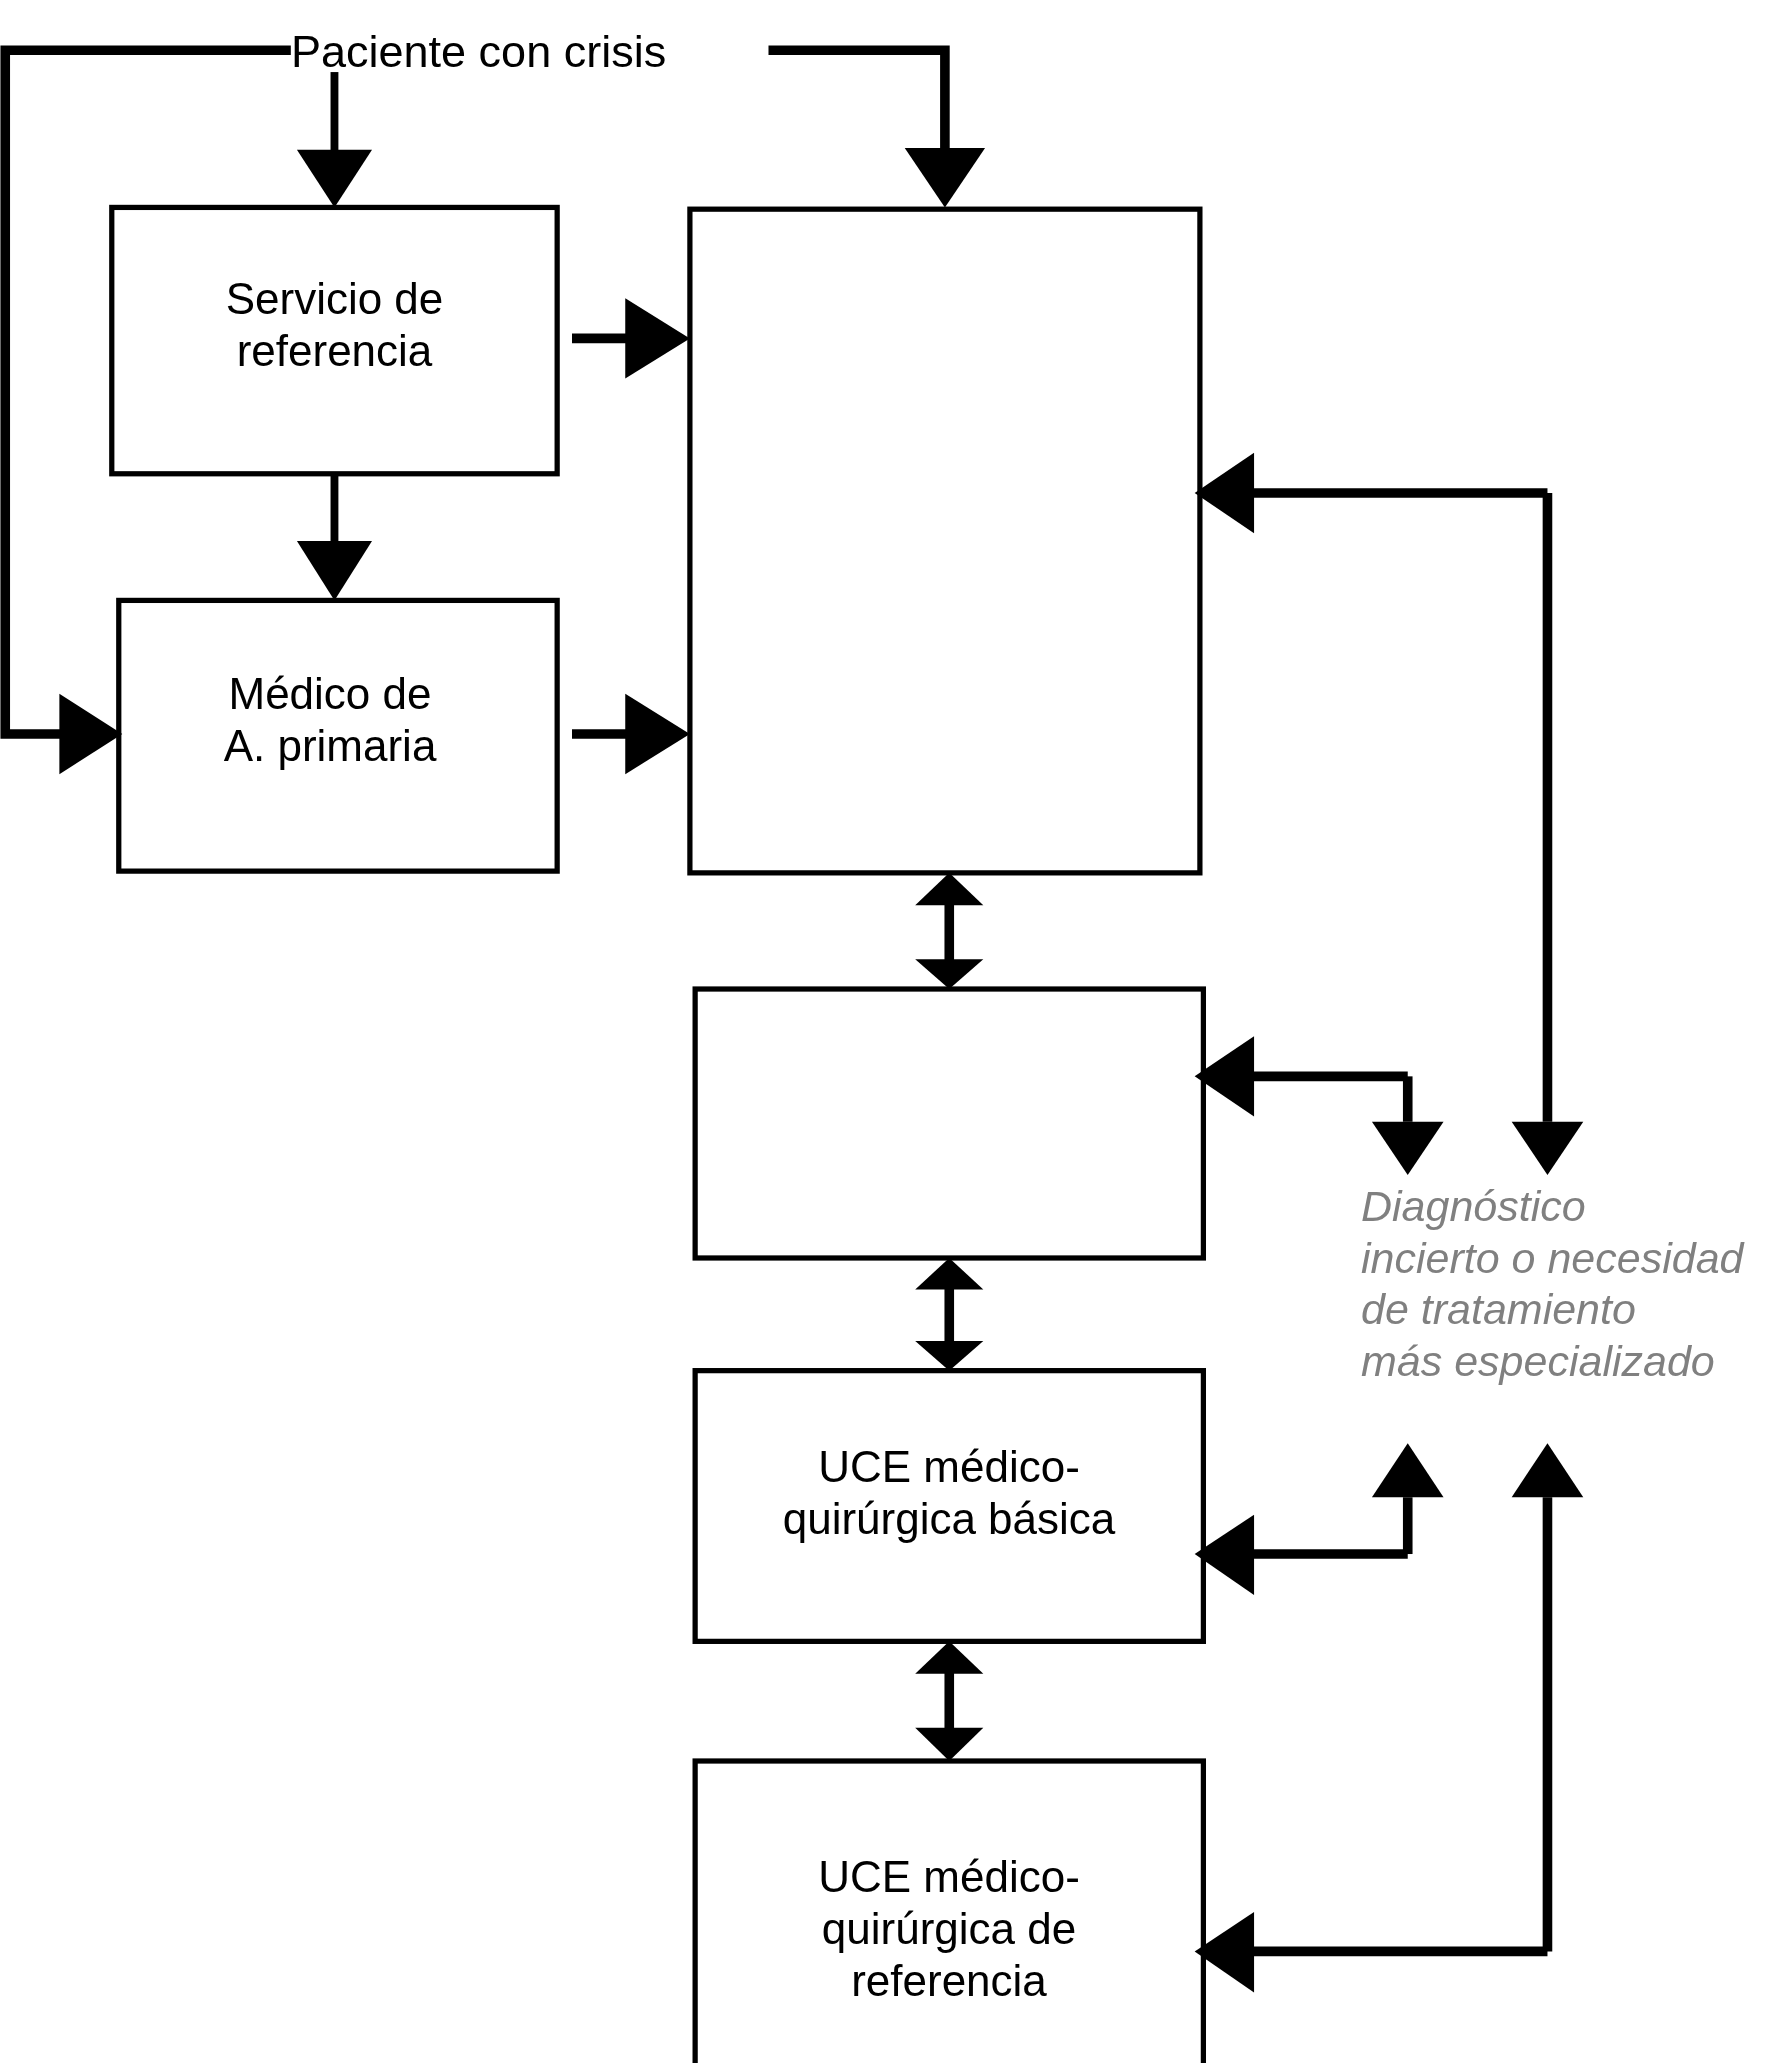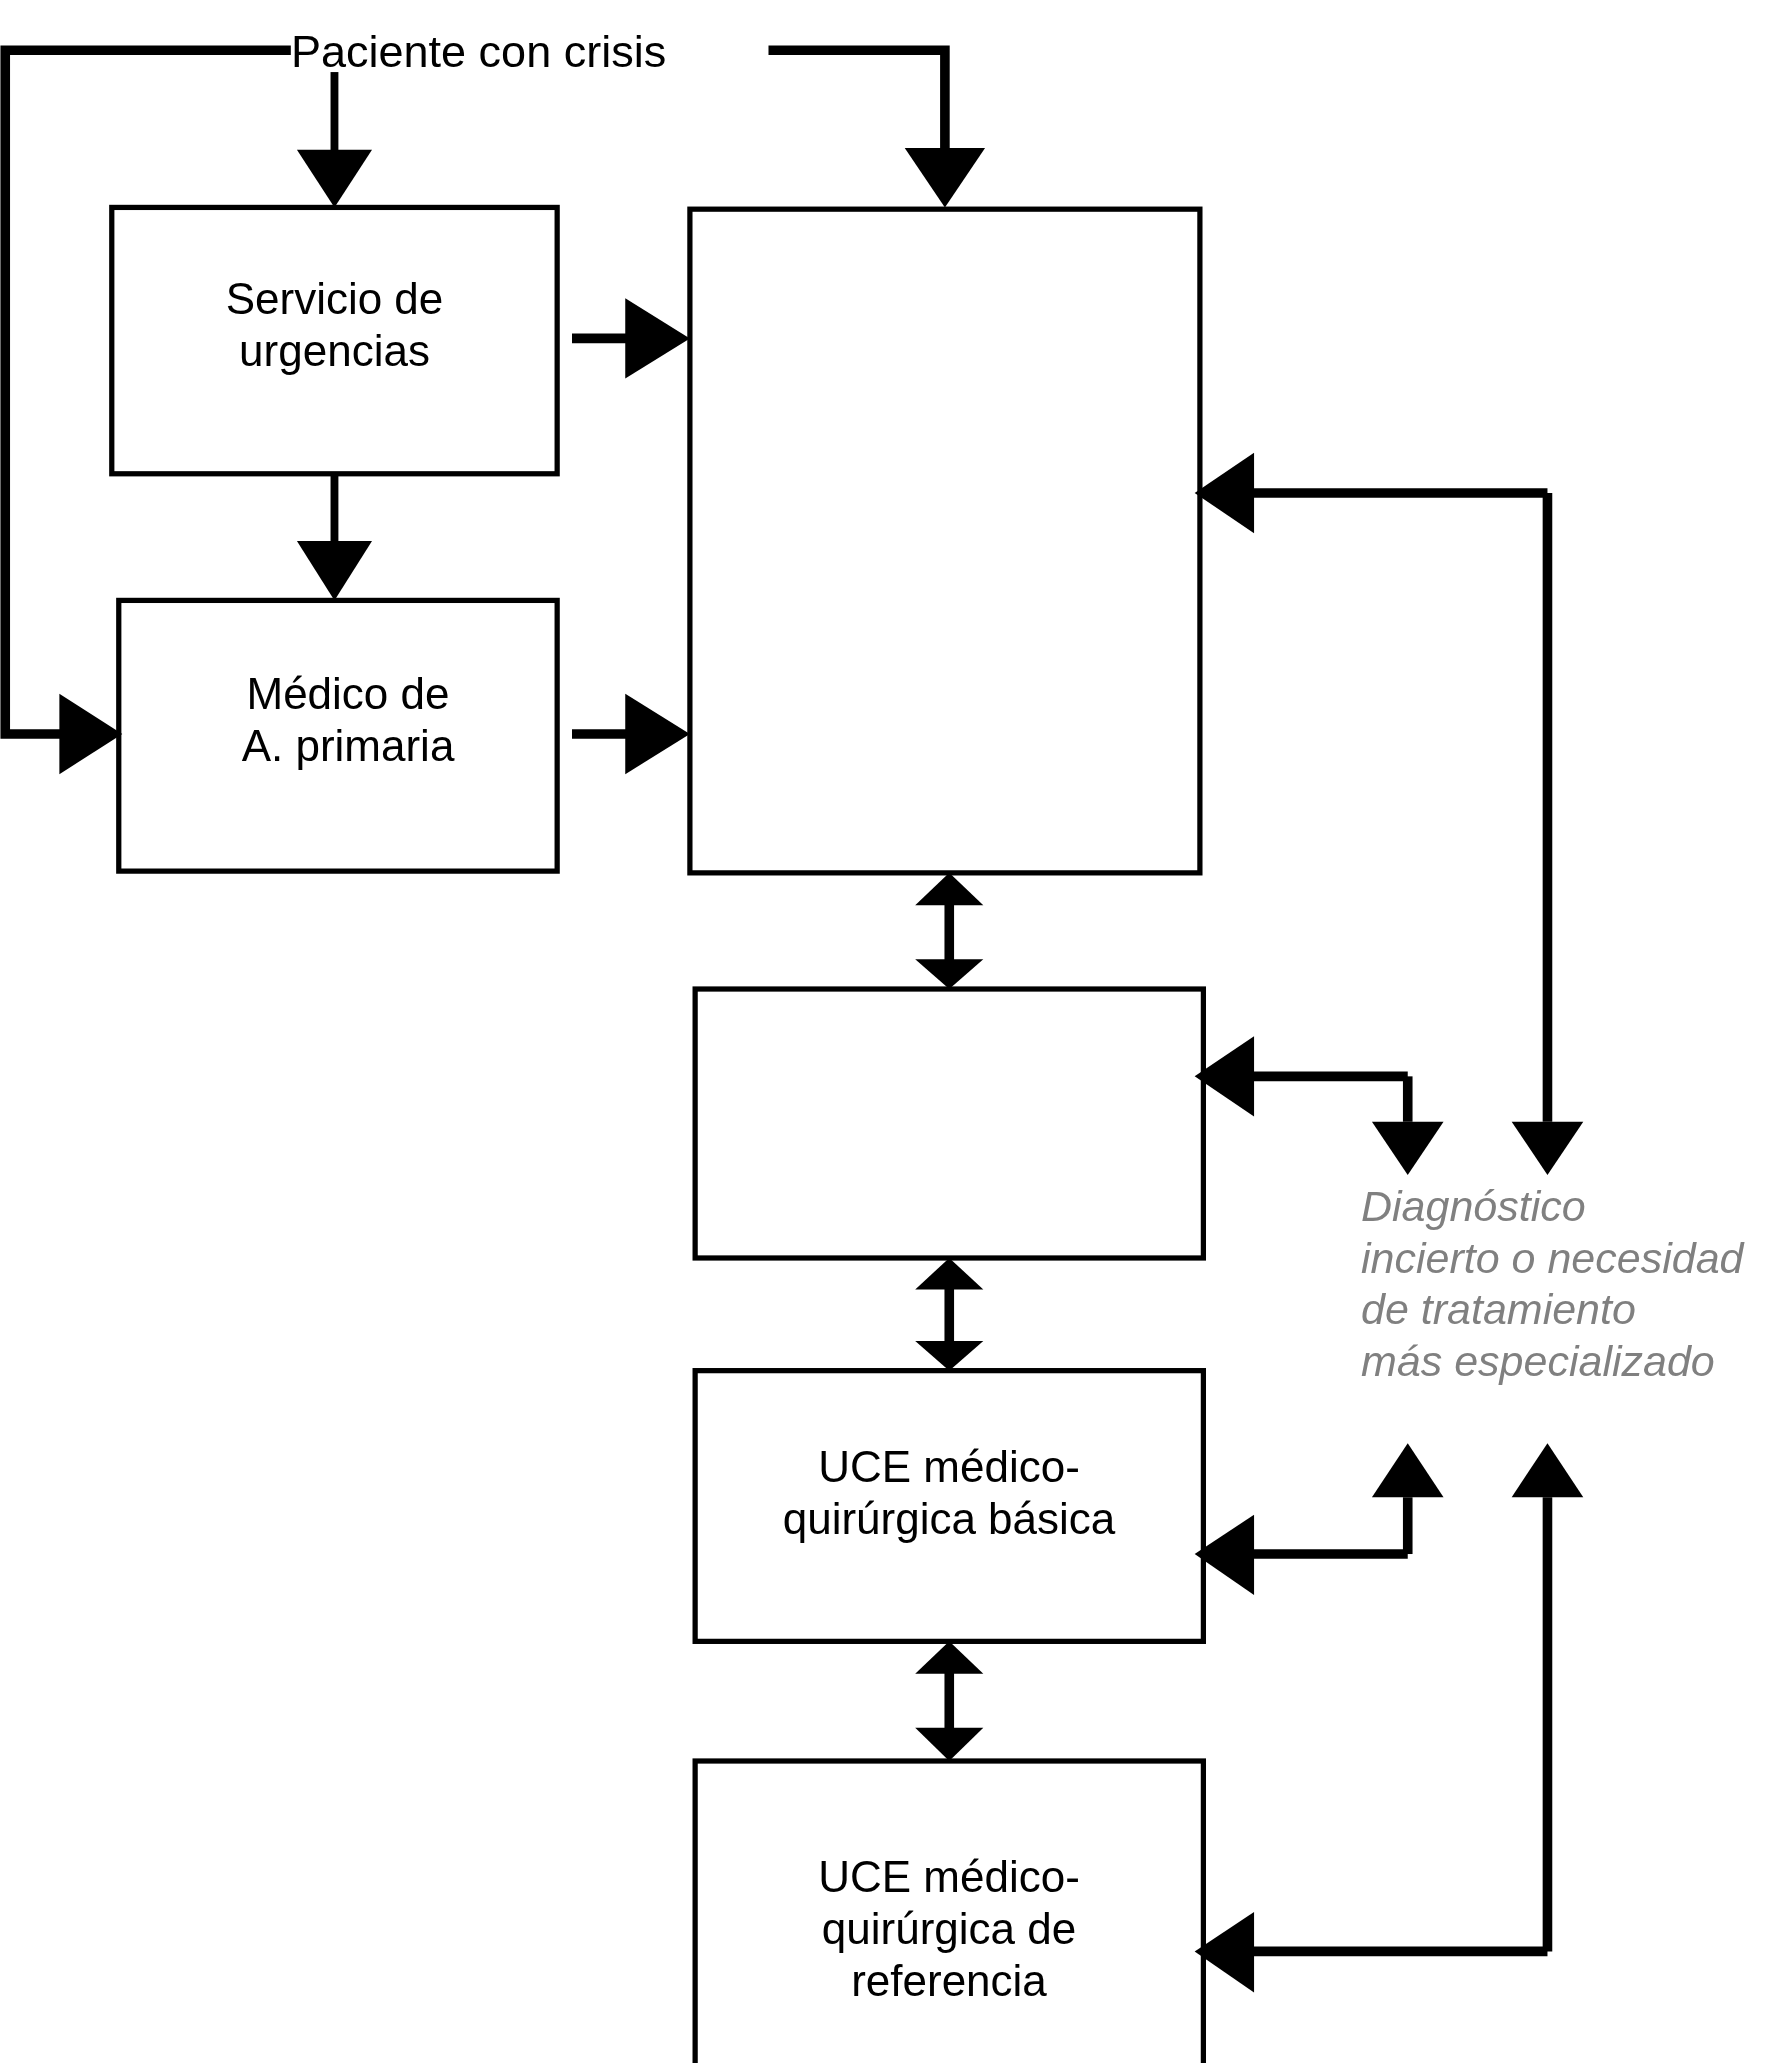--- a/index.html
+++ b/index.html
@@ -163,23 +163,23 @@
       <polygon class="head" points="1731,1680 1813,1680 1772,1618"></polygon>
       <path class="conn" d="M 1772 2200 L 1430 2200"></path>
       <polygon class="head" points="1436,2155 1436,2247 1368,2200"></polygon>
     </g>
 
   </svg>
 
   <div class="title-label" style="left:291px; top:-3.5px;">Paciente con crisis</div>
 
   <div class="node-label" style="left:112px; top:243px; width:445px;">Servicio de
-urgencias</div>
+referencia</div>
 
-  <div class="node-label" style="left:129px; top:638px; width:438px;">Médico de
+  <div class="node-label" style="left:111px; top:638px; width:438px;">Médico de
 A. primaria</div>
 
 
 
   <div class="node-label" style="left:695px; top:1411px; width:508px;">UCE médico-
 quirúrgica básica</div>
 
   <div class="node-label" style="left:695px; top:1821px; width:508px;">UCE médico-
 quirúrgica de
 referencia</div>

